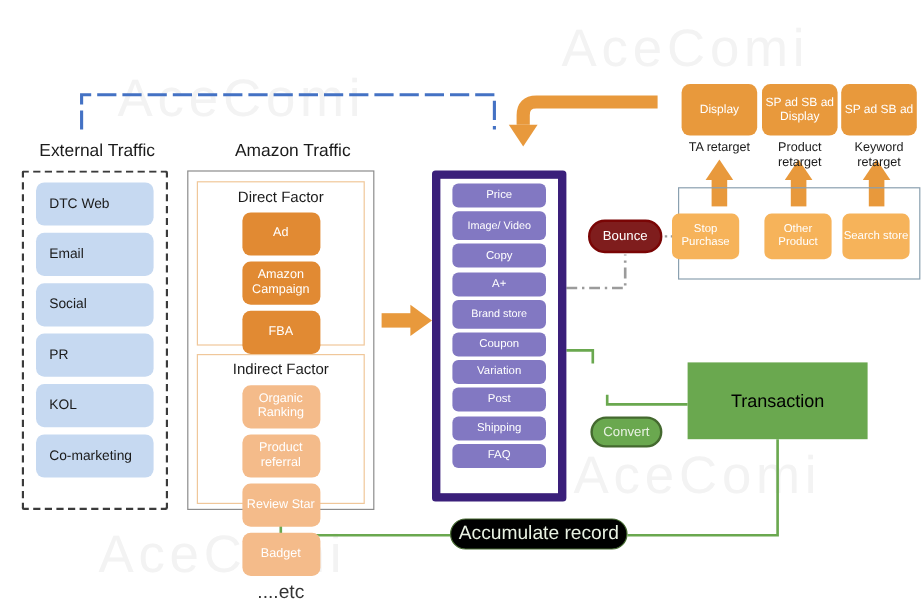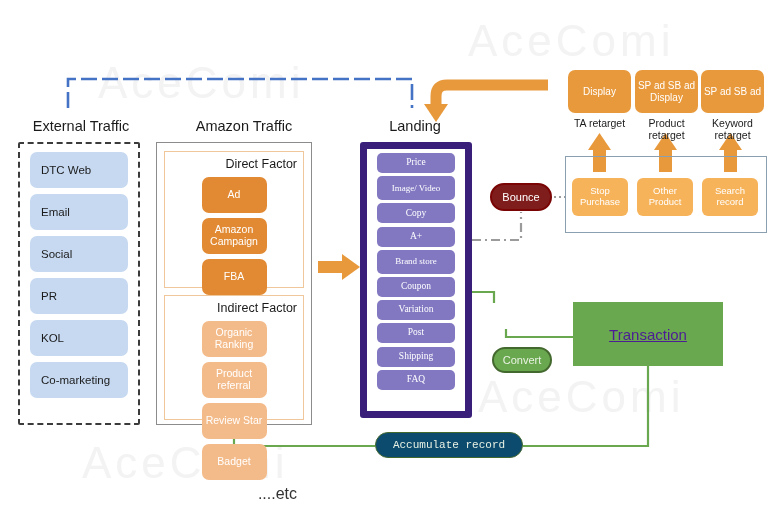--- a/index.html
+++ b/index.html
@@ -61,21 +61,21 @@
 
   
   #amz-box {
     position: absolute; left: 156px; top: 142px; width: 156px; height: 283px;
     border: 1.5px solid #8c8c8c; background: #fff; z-index: 2;
     padding: 8px 7px; display: flex; flex-direction: column; gap: 7px;
   }
   .factor {
     border: 1.5px solid #f0c79a; background: #fff;
     padding: 5px 6px 6px;
-    display: flex; flex-direction: column; align-items: flex-end;
+    display: flex; flex-direction: column; align-items: center;
   }
   #direct-factor   { height: 137px; }
   #indirect-factor { height: 125px; }
   .factor-title { font-size: 12.5px; color: #1b1b1b; margin-bottom: 6px; }
   .chip-grid { display: flex; flex-wrap: wrap; gap: 5px; justify-content: center; }
   .chip {
     width: 65px; height: 36px; border-radius: 7px;
     display: flex; align-items: center; justify-content: center;
     text-align: center; line-height: 1.1;
     font-size: 10.5px; color: #ffffff;
@@ -85,21 +85,21 @@
   .etc { font-size: 16px; color: #333; margin-top: 5px; }
 
   
   #landing-box {
     position: absolute; left: 360px; top: 142px; width: 112px; height: 276px;
     background: #3a1f7a; border-radius: 3px; padding: 7px; z-index: 2;
   }
   #landing-inner {
     width: 100%; height: 100%; background: #fff;
     display: flex; flex-direction: column; align-items: center;
-    justify-content: flex-start; gap: 3.2px; padding: 4px 0; font-family: Liberation Serif, serif;
+    justify-content: flex-start; gap: 3.2px; padding: 4px 0;
   }
   .land-pill {
     width: 78px; height: 20px; background: #8278c2; border-radius: 5px;
     display: flex; align-items: center; justify-content: center;
     text-align: center; line-height: 1.02;
     font-size: 9.5px; color: #ffffff;
   }
   .land-pill.two { height: 24px; font-size: 9px; }
 
   
@@ -116,29 +116,29 @@
     background: #6aa84f; border: 2px solid #44692f; border-radius: 13px;
     display: flex; align-items: center; justify-content: center;
     font-size: 11px; color: #e9f2e3; z-index: 3; margin-top: 44px;
   }
 
   
   #transaction {
     position: absolute; left: 573px; top: 302px; width: 150px; height: 64px;
     background: #6aa84f;
     display: flex; align-items: center; justify-content: center;
-    font-size: 15px; color: #4c1d95; z-index: 3; text-decoration: underline;
+    font-size: 15px; color: #000000; z-index: 3;
   }
 
   
   #accumulate {
     position: absolute; left: 375px; top: 432px; width: 148px; height: 26px;
-    background: #0c4a6e; border: 1.5px solid #44692f; border-radius: 13px;
-    display: flex; align-items: center; justify-content: center;
-    font-size: 11px; color: #e9f2e3; z-index: 3; font-family: Liberation Mono, monospace;
+    background: #000000; border: 1.5px solid #44692f; border-radius: 13px;
+    display: flex; align-items: center; justify-content: center;
+    font-size: 16px; color: #e9f2e3; z-index: 3;
   }
 
   
   .rt-card {
     position: absolute; width: 63px; height: 43px;
     background: #e8993c; border-radius: 7px;
     display: flex; align-items: center; justify-content: center;
     text-align: center; line-height: 1.12;
     font-size: 10px; color: #ffffff; z-index: 3;
   }
@@ -160,21 +160,21 @@
     position: absolute; left: 565px; top: 156px; width: 202px; height: 77px;
     border: 1.3px solid #8aa0b0; background: transparent; z-index: 2;
   }
   .rt-src {
     position: absolute; width: 56px; height: 38px;
     background: #f6b35a; border-radius: 6px;
     display: flex; align-items: center; justify-content: center;
     text-align: center; line-height: 1.12;
     font-size: 9.5px; color: #ffffff; z-index: 3;
   }
-  #rt-src-0 { left: 572px; top: 178px; }
+  #rt-src-0 { left: 560px; top: 178px; }
   #rt-src-1 { left: 637px; top: 178px; }
   #rt-src-2 { left: 702px; top: 178px; }
 </style>
 </head>
 <body>
 
 <div class="stage">
 
   <div class="wm wm1">AceComi</div>
   <div class="wm wm2">AceComi</div>
@@ -214,21 +214,20 @@
     <g>
       <rect x="724" y="147" width="13" height="25" fill="#e8993c"></rect>
       <polygon points="719,150 742,150 730.5,133" fill="#e8993c"></polygon>
     </g>
 
     <path d="M 554 197 L 566 197" fill="none" stroke="#9b9b9b" stroke-width="2" stroke-dasharray="2 3"></path>
   </svg>
 
   <div class="col-title" id="t-ext">External Traffic</div>
   <div class="col-title" id="t-amz">Amazon Traffic</div>
-  <div class="col-title" id="t-land">Landing</div>
 
   <div id="ext-box">
     <div class="ext-pill">DTC Web</div>
     <div class="ext-pill">Email</div>
     <div class="ext-pill">Social</div>
     <div class="ext-pill">PR</div>
     <div class="ext-pill">KOL</div>
     <div class="ext-pill">Co-marketing</div>
   </div>
 
@@ -278,15 +277,15 @@
   <div class="rt-card" id="rt-card-1">SP ad SB ad Display</div>
   <div class="rt-card" id="rt-card-2">SP ad SB ad</div>
 
   <div class="rt-label" id="rt-label-0">TA retarget</div>
   <div class="rt-label" id="rt-label-1">Product retarget</div>
   <div class="rt-label" id="rt-label-2">Keyword retarget</div>
 
   <div id="rt-source-box"></div>
   <div class="rt-src" id="rt-src-0">Stop Purchase</div>
   <div class="rt-src" id="rt-src-1">Other Product</div>
-  <div class="rt-src" id="rt-src-2">Search record</div>
+  <div class="rt-src" id="rt-src-2">Search store</div>
 
 </div>
 
 </body></html>

